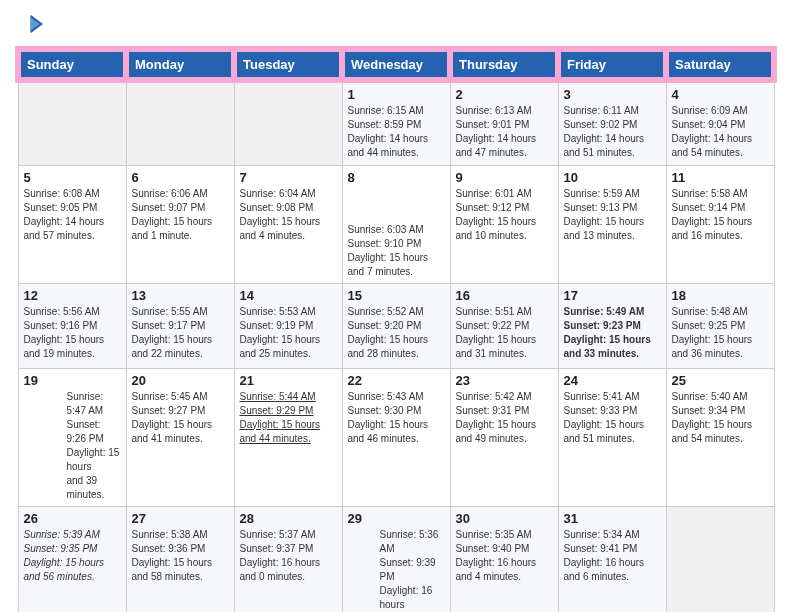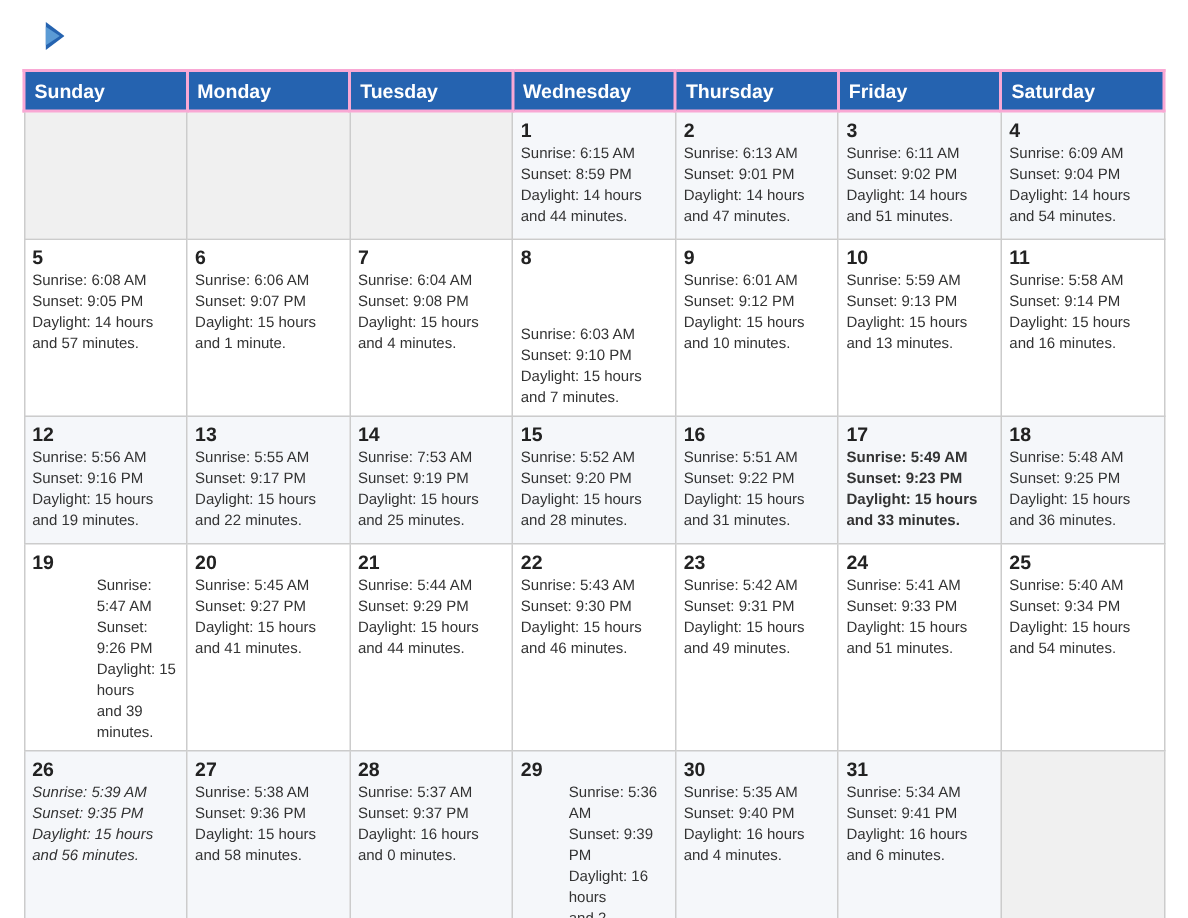--- a/index.html
+++ b/index.html
@@ -55,21 +55,21 @@
       border-collapse: collapse;
       table-layout: fixed;
     }
     thead tr th {
       background: #2563b0;
       color: #fff;
       text-align: left;
       padding: 5px 6px;
       font-size: 13px;
       font-weight: bold;
-      border: 2px solid #f9a8d4;
+      border: 6px solid #f9a8d4;
     }
     tbody tr td {
       border: 1px solid #ccc;
       vertical-align: top;
       padding: 4px 5px;
       font-size: 10.5px;
       color: #222;
       height: 85px;
       background: #fff;
     }
@@ -224,21 +224,21 @@
           </td>
           <td>
             <span class="day-number">13</span>
             <div class="cell-info" style="white-space: pre-line;">Sunrise: 5:55 AM
 Sunset: 9:17 PM
 Daylight: 15 hours
 and 22 minutes.</div>
           </td>
           <td>
             <span class="day-number">14</span>
-            <div class="cell-info" style="white-space: pre-line;">Sunrise: 7:53 AM
+            <div class="cell-info" style="white-space: pre-line;">Sunrise: 5:53 AM
 Sunset: 9:19 PM
 Daylight: 15 hours
 and 25 minutes.</div>
           </td>
           <td>
             <span class="day-number">15</span>
             <div class="cell-info" style="white-space: pre-line;">Sunrise: 5:52 AM
 Sunset: 9:20 PM
 Daylight: 15 hours
 and 28 minutes.</div>
@@ -275,21 +275,21 @@
           </td>
           <td>
             <span class="day-number">20</span>
             <div class="cell-info" style="white-space: pre-line;">Sunrise: 5:45 AM
 Sunset: 9:27 PM
 Daylight: 15 hours
 and 41 minutes.</div>
           </td>
           <td>
             <span class="day-number">21</span>
-            <div class="cell-info" style="white-space: pre-line;">Sunrise: 5:44 AM
+            <div class="cell-info" style="white-space: pre-line; text-decoration: underline;">Sunrise: 5:44 AM
 Sunset: 9:29 PM
 Daylight: 15 hours
 and 44 minutes.</div>
           </td>
           <td>
             <span class="day-number">22</span>
             <div class="cell-info" style="white-space: pre-line;">Sunrise: 5:43 AM
 Sunset: 9:30 PM
 Daylight: 15 hours
 and 46 minutes.</div>

